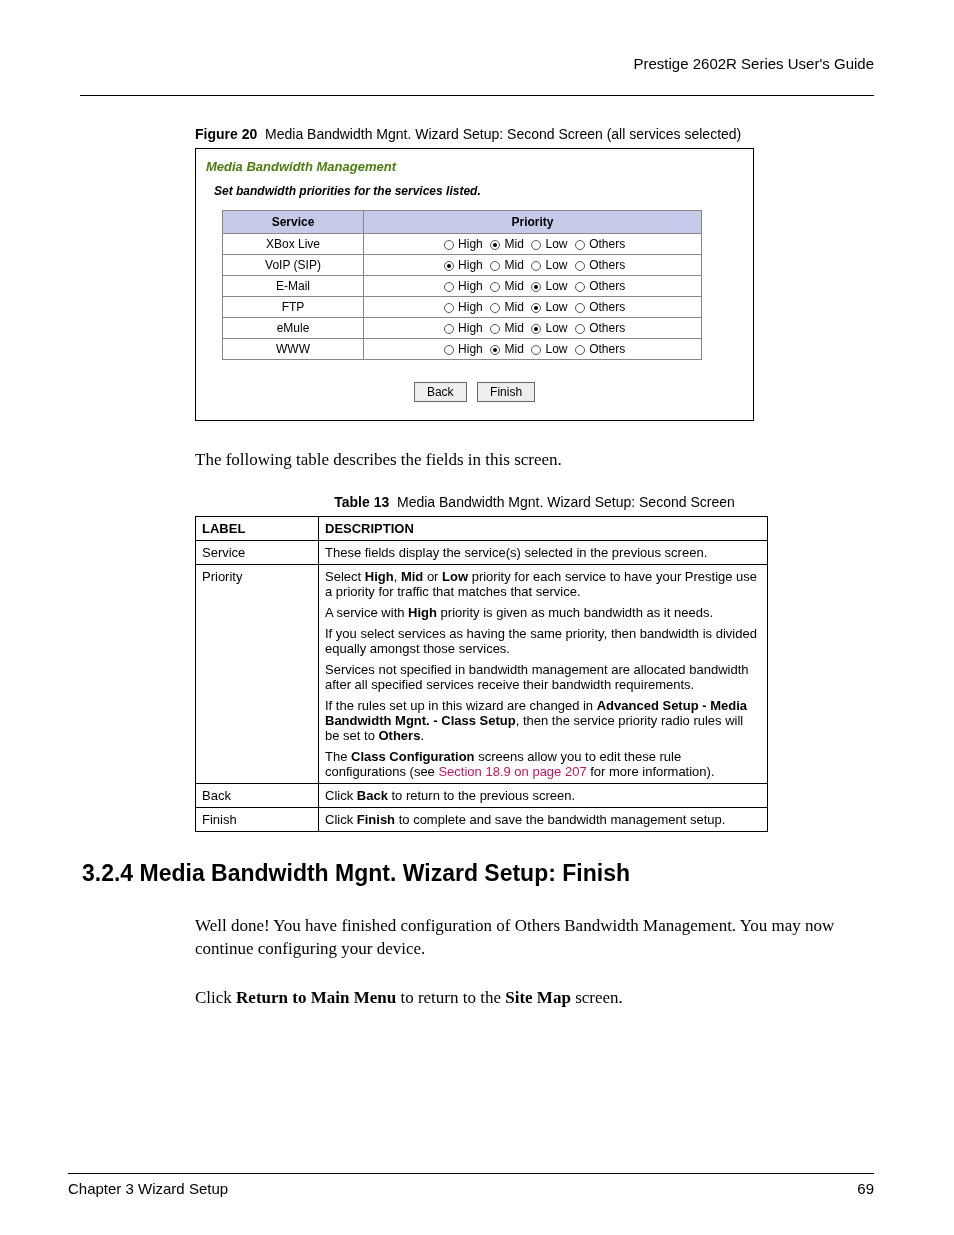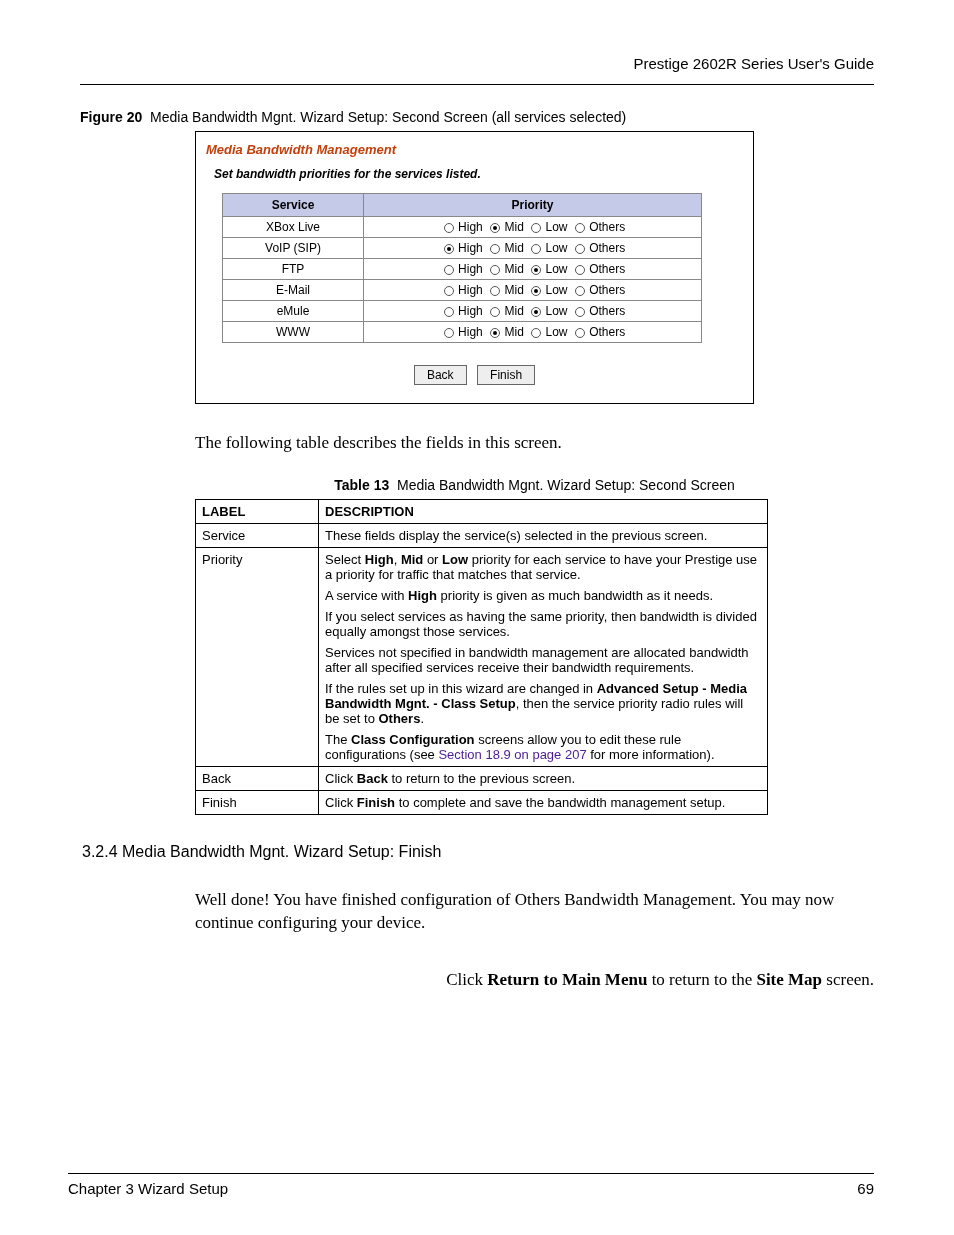--- a/index.html
+++ b/index.html
@@ -12,37 +12,38 @@
   .page {
     width: 954px;
     height: 1235px;
     box-sizing: border-box;
     padding: 55px 80px 40px 80px;
     position: relative;
   }
   .running-header {
     text-align: right;
     font-size: 15px;
-    padding-bottom: 12px;
+    padding-bottom: 23px;
     border-bottom: 1.5px solid #000;
-    margin-bottom: 24px;
+    margin-bottom: 30px;
   }
   .caption {
     font-size: 14px;
+    margin-left: 115px;
   }
   .caption b { font-weight: bold; }
   .wizard-screenshot {
     margin: 6px 0 0 115px;
     width: 537px;
     border: 1px solid #000;
     padding: 8px 10px 18px 10px;
     font-family: Arial, Helvetica, sans-serif;
   }
   .wizard-title {
-    color: #c2410c;
+    color: #4d7c0f;
     font-weight: bold;
     font-style: italic;
     font-size: 13px;
     margin: 2px 0 10px 0;
   }
   .wizard-note {
     font-weight: bold;
     font-style: italic;
     font-size: 12px;
     margin: 0 0 12px 8px;
@@ -116,24 +117,24 @@
   .desc-table th, .desc-table td {
     border: 1px solid #000;
     padding: 4px 6px;
     vertical-align: top;
     text-align: left;
   }
   .desc-table th { font-weight: bold; }
   .col-label { width: 110px; }
   .desc-para { margin: 0 0 6px 0; }
   .desc-para:last-child { margin-bottom: 0; }
-  .link-text { color: #4c1d95; }
+  .link-text { color: #be185d; }
   .section-heading {
-    font-size: 16px;
-    font-weight: normal;
+    font-size: 23px;
+    font-weight: bold;
     margin: 28px 0 0 2px;
   }
   .footer {
     position: absolute;
     left: 68px;
     right: 80px;
     bottom: 38px;
     border-top: 1.5px solid #000;
     padding-top: 6px;
     font-size: 15px;
@@ -165,25 +166,25 @@
       <tbody id="wizard-tbody">
           <tr>
             <td class="col-service">XBox Live</td>
             <td><span class="radio-set"><span class="radio-dot"></span><span> High </span><span class="radio-dot filled"></span><span> Mid </span><span class="radio-dot"></span><span> Low </span><span class="radio-dot"></span><span> Others </span></span></td>
           </tr>
           <tr>
             <td class="col-service">VoIP (SIP)</td>
             <td><span class="radio-set"><span class="radio-dot filled"></span><span> High </span><span class="radio-dot"></span><span> Mid </span><span class="radio-dot"></span><span> Low </span><span class="radio-dot"></span><span> Others </span></span></td>
           </tr>
           <tr>
+            <td class="col-service">E-Mail</td>
+            <td><span class="radio-set"><span class="radio-dot"></span><span> High </span><span class="radio-dot"></span><span> Mid </span><span class="radio-dot filled"></span><span> Low </span><span class="radio-dot"></span><span> Others </span></span></td>
+          </tr>
+          <tr>
             <td class="col-service">FTP</td>
-            <td><span class="radio-set"><span class="radio-dot"></span><span> High </span><span class="radio-dot"></span><span> Mid </span><span class="radio-dot filled"></span><span> Low </span><span class="radio-dot"></span><span> Others </span></span></td>
-          </tr>
-          <tr>
-            <td class="col-service">E-Mail</td>
             <td><span class="radio-set"><span class="radio-dot"></span><span> High </span><span class="radio-dot"></span><span> Mid </span><span class="radio-dot filled"></span><span> Low </span><span class="radio-dot"></span><span> Others </span></span></td>
           </tr>
           <tr>
             <td class="col-service">eMule</td>
             <td><span class="radio-set"><span class="radio-dot"></span><span> High </span><span class="radio-dot"></span><span> Mid </span><span class="radio-dot filled"></span><span> Low </span><span class="radio-dot"></span><span> Others </span></span></td>
           </tr>
           <tr>
             <td class="col-service">WWW</td>
             <td><span class="radio-set"><span class="radio-dot"></span><span> High </span><span class="radio-dot filled"></span><span> Mid </span><span class="radio-dot"></span><span> Low </span><span class="radio-dot"></span><span> Others </span></span></td>
           </tr>
@@ -232,21 +233,21 @@
         <td>Finish</td>
         <td><span>Click </span><b>Finish</b><span> to complete and save the bandwidth management setup.</span></td>
       </tr>
     </tbody>
   </table>
 
   <div class="section-heading">3.2.4  Media Bandwidth Mgnt. Wizard Setup: Finish</div>
 
   <div class="body-text">Well done! You have finished configuration of Others Bandwidth Management. You may now continue configuring your device.</div>
 
-  <div class="body-text" style="margin-top:34px;text-align:right;">
+  <div class="body-text" style="margin-top:26px;">
     <span>Click </span><b>Return to Main Menu</b><span> to return to the </span><b>Site Map</b><span> screen.</span>
   </div>
 
   <div class="footer">
     <span>Chapter 3 Wizard Setup</span>
     <span>69</span>
   </div>
 
 </div>
 

